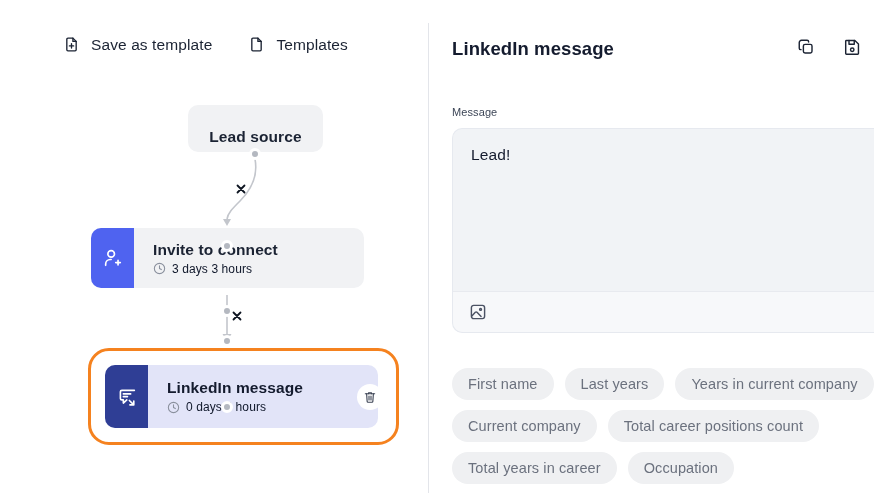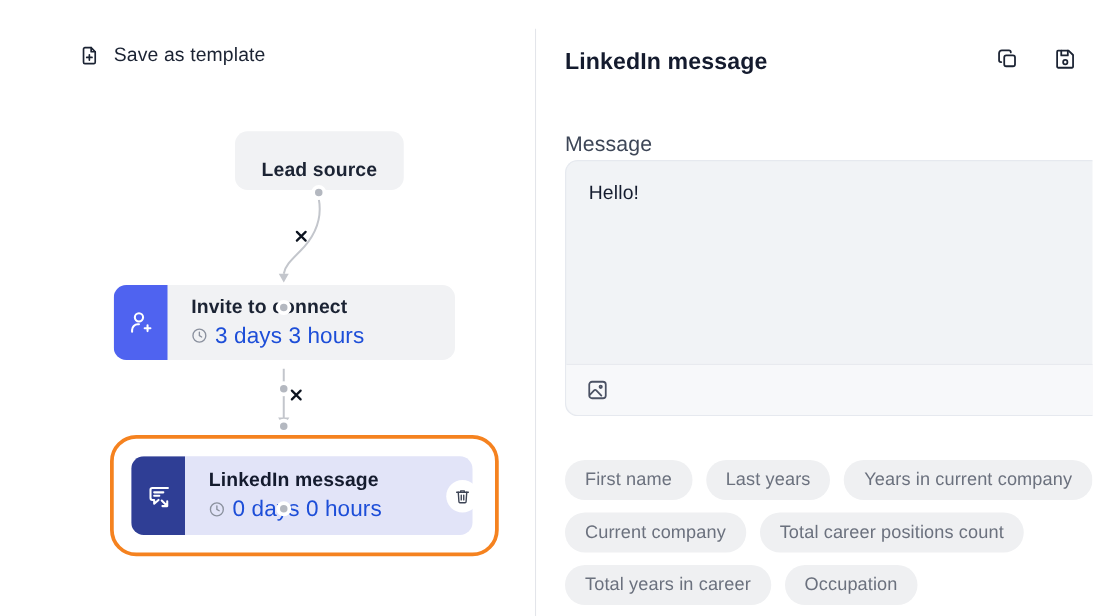--- a/index.html
+++ b/index.html
@@ -62,21 +62,21 @@
   .tile-blue { background: #4f63f0; }
   .tile-navy { background: #2f3e95; }
   .tile-ico { width: 22px; height: 22px; color: #ffffff; display: block; }
 
   .node-body { padding-left: 19px; display: flex; flex-direction: column; gap: 3px; }
   .node-body .title {
     font-size: 15.5px; font-weight: 700; color: #1b2333; letter-spacing: .1px;
   }
   .node-meta { display: flex; align-items: center; gap: 6px; }
   .node-meta .clock { width: 13px; height: 13px; color: #8b919e; display: block; }
-  .node-meta .txt { font-size: 18px; color: #1d4ed8; letter-spacing: .1px; }
+  .node-meta .txt { font-size: 12px; color: #0f172a; letter-spacing: .1px; }
 
   
   .sel-wrap {
     position: absolute; left: 88px; top: 325px; width: 311px; height: 97px;
     border: 3px solid #f5821f; border-radius: 21px; background: #ffffff;
   }
   .node-msg {
     position: absolute; left: 14px; top: 14px; width: 273px; height: 63px;
     background: #e2e4f8;
   }
@@ -110,21 +110,21 @@
   }
   .panel-title {
     font-size: 18.5px; font-weight: 700; color: #141b2e; letter-spacing: .1px;
   }
   .panel-actions { position: absolute; right: 13px; top: 2px; display: flex; gap: 28px; }
   .pa-btn { background: none; border: none; padding: 0; cursor: pointer; display: block; }
   .pa-ico { width: 18px; height: 18px; color: #1b2333; display: block; }
 
   .field-label {
     position: absolute; left: 23px; top: 106px;
-    font-size: 17px; color: #3d4657; letter-spacing: .1px;
+    font-size: 11px; color: #3d4657; letter-spacing: .1px;
   }
 
   .msg-box {
     position: absolute; left: 23px; top: 128px; width: 445px; height: 205px;
     background: #f1f3f6; border: 1px solid #e6e9ef;
     border-top-left-radius: 10px; border-bottom-left-radius: 10px;
     border-right: none;
   }
   .msg-text {
     position: absolute; left: 18px; top: 17px;
@@ -161,20 +161,29 @@
       <span>
         <svg class="tb-ico" viewBox="0 0 24 24" fill="none" stroke="currentColor" stroke-width="1.9" stroke-linecap="round" stroke-linejoin="round">
           <path d="M14 3H7a1.6 1.6 0 0 0-1.6 1.6v14.8A1.6 1.6 0 0 0 7 21h10a1.6 1.6 0 0 0 1.6-1.6V7.6z"></path>
           <path d="M14 3v4.6h4.6"></path>
           <path d="M12 11v6M9 14h6"></path>
         </svg>
       </span>
       <span class="lbl">Save as template</span>
     </button>
 
+    <button class="tb-btn">
+      <span>
+        <svg class="tb-ico" viewBox="0 0 24 24" fill="none" stroke="currentColor" stroke-width="1.9" stroke-linecap="round" stroke-linejoin="round">
+          <path d="M14 3H7a1.6 1.6 0 0 0-1.6 1.6v14.8A1.6 1.6 0 0 0 7 21h10a1.6 1.6 0 0 0 1.6-1.6V7.6z"></path>
+          <path d="M14 3v4.6h4.6"></path>
+        </svg>
+      </span>
+      <span class="lbl">Templates</span>
+    </button>
   </div>
 
   <div class="v-divider"></div>
 
   <div class="canvas">
 
     <svg class="flow-svg">
 
       <path d="M255,136 C258,152 252,166 240,178 C232,186 228,190 227,196" fill="none" stroke="#c3c6cc" stroke-width="1.6"></path>
       <path d="M227,203 l-4,-7 l8,0 z" fill="#c3c6cc"></path>
@@ -287,21 +296,21 @@
               <circle cx="12.3" cy="15.6" r="2.3"></circle>
             </svg>
           </span>
         </button>
       </span>
     </div>
 
     <span class="field-label">Message</span>
 
     <div class="msg-box">
-      <span class="msg-text">Hello!</span>
+      <span class="msg-text">Lead!</span>
       <div class="msg-toolbar">
         <button class="img-btn">
           <span>
             <svg class="img-ico" viewBox="0 0 24 24" fill="none" stroke="currentColor" stroke-width="1.9" stroke-linecap="round" stroke-linejoin="round">
               <rect x="3.2" y="3.2" width="17.6" height="17.6" rx="3"></rect>
               <circle cx="15.4" cy="8.6" r="1.25"></circle>
               <path d="M3.8 17.2l4.6-4.8a1.6 1.6 0 0 1 2.3 0l5.4 5.6"></path>
             </svg>
           </span>
         </button>

